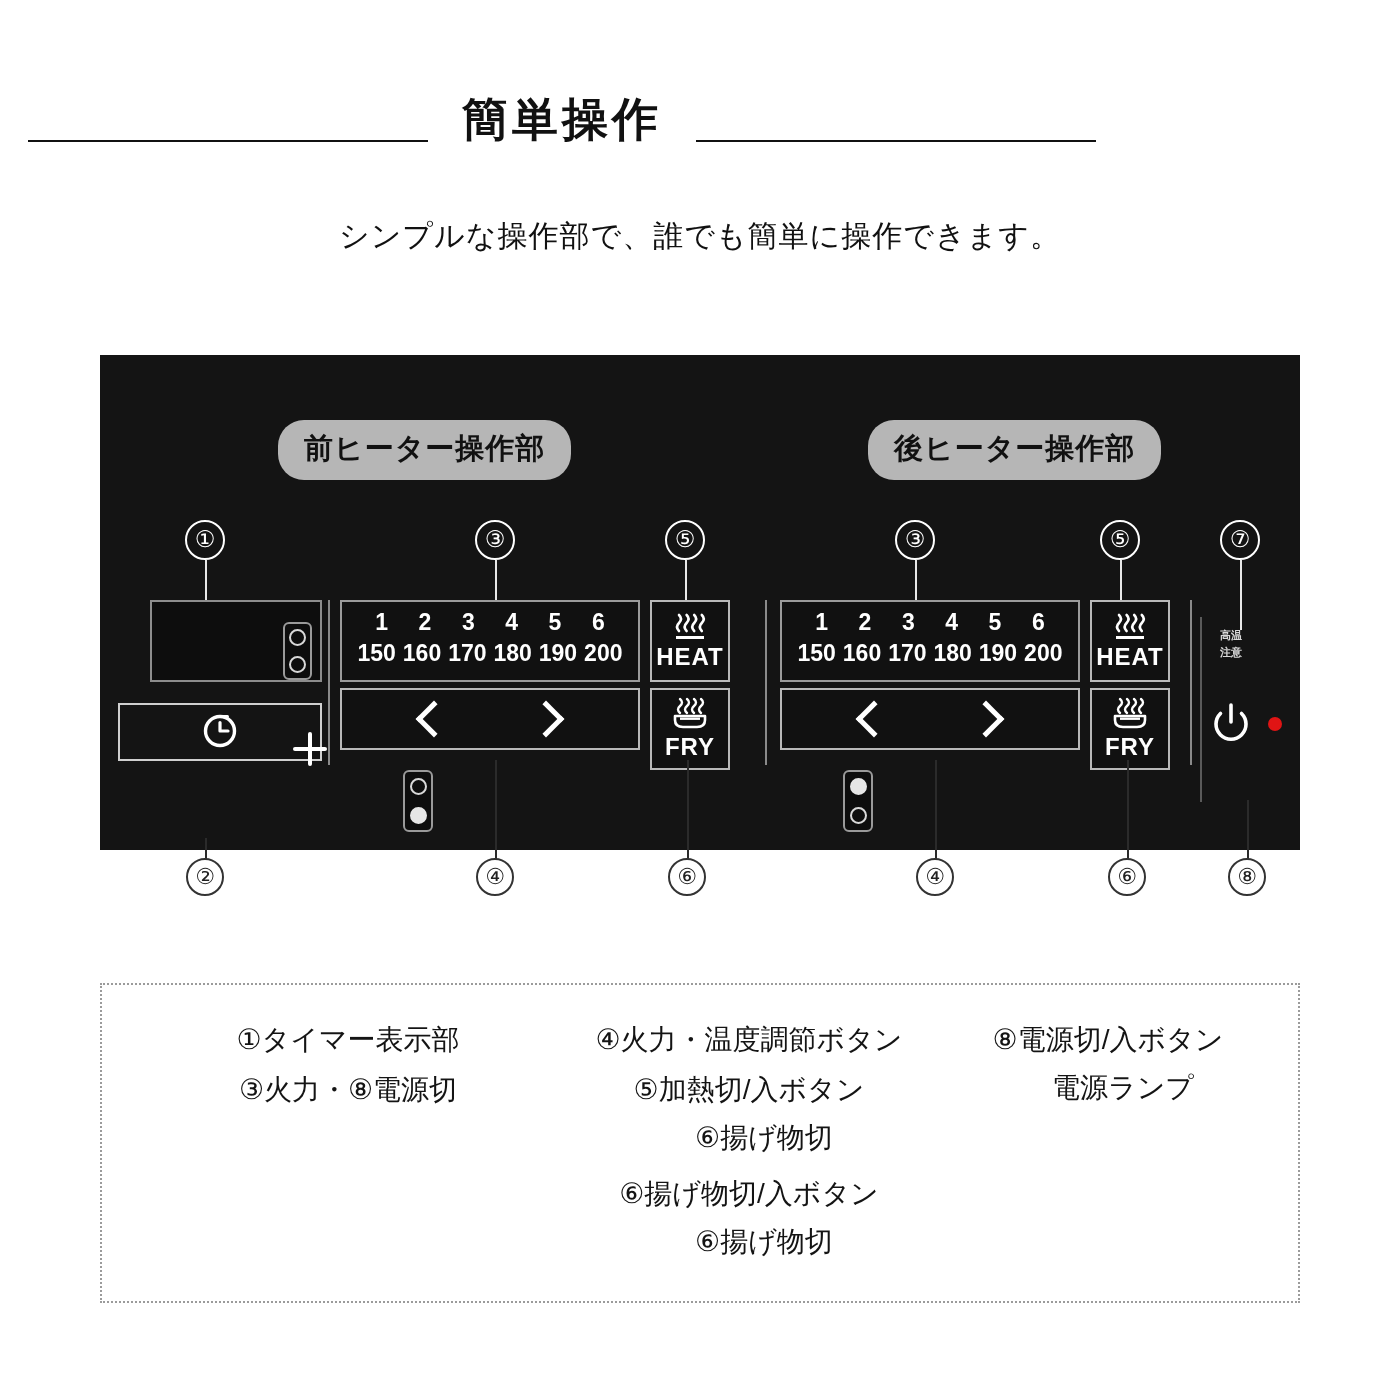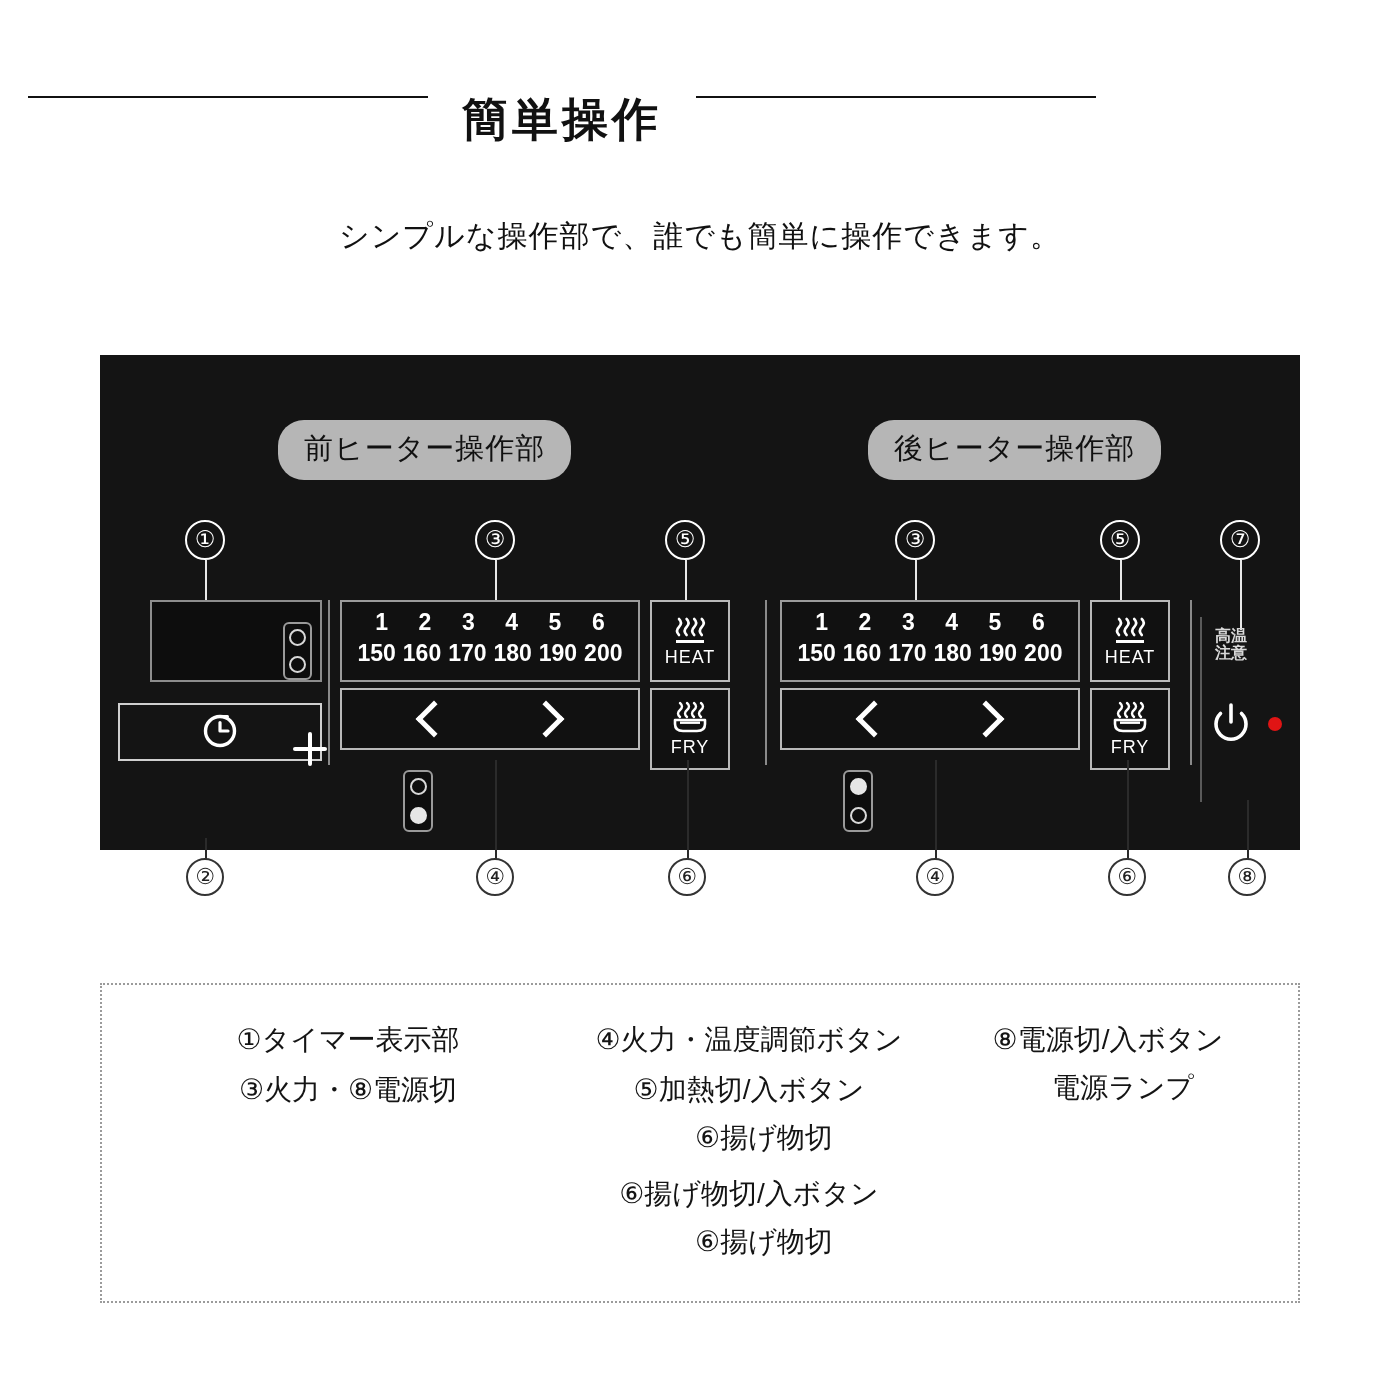--- a/index.html
+++ b/index.html
@@ -13,21 +13,21 @@
     position: relative;
     overflow: hidden;
   }
 
   
   .header {
     position: absolute;
     left: 0; top: 96px;
     width: 1124px;
     display: flex;
-    align-items: flex-start;
+    align-items: flex-end;
     justify-content: center;
     gap: 34px;
   }
   .rule { height: 2px; background: #111; flex: 0 0 auto; }
   .rule-left { width: 400px; }
   .rule-right { width: 400px; }
   .page-title {
     font-size: 46px;
     font-weight: 700;
     letter-spacing: 4px;
@@ -51,21 +51,21 @@
     width: 1200px; height: 495px;
     background: #141414;
   }
 
   .badge {
     position: absolute;
     background: #b6b6b6;
     color: #111;
     border-radius: 26px;
     font-size: 29px;
-    font-weight: 400;
+    font-weight: 700;
     letter-spacing: 1px;
     padding: 9px 26px 11px;
     white-space: nowrap;
   }
   .badge-front { left: 178px; top: 65px; }
   .badge-rear  { left: 768px; top: 65px; }
 
   
   .callout-top {
     position: absolute;
@@ -166,28 +166,28 @@
 
   .fn-btn {
     border: 2px solid #b9b9b9;
     background: #111;
     display: flex; flex-direction: column;
     align-items: center; justify-content: center;
     color: #ffffff;
     gap: 2px;
   }
   .fn-label {
-    font-size: 18px; font-weight: 400; letter-spacing: 1px;
+    font-size: 24px; font-weight: 700; letter-spacing: 1px;
   }
 
   .steam { display: block; }
 
   .hot-warn {
     color: #d8d8d8;
-    font-size: 16px;
+    font-size: 11px;
     font-weight: 700;
     line-height: 17px;
     letter-spacing: 0px;
     width: 36px;
     text-align: center;
   }
   .power-led {
     width: 14px; height: 14px; border-radius: 50%;
     background: #e01414;
   }

